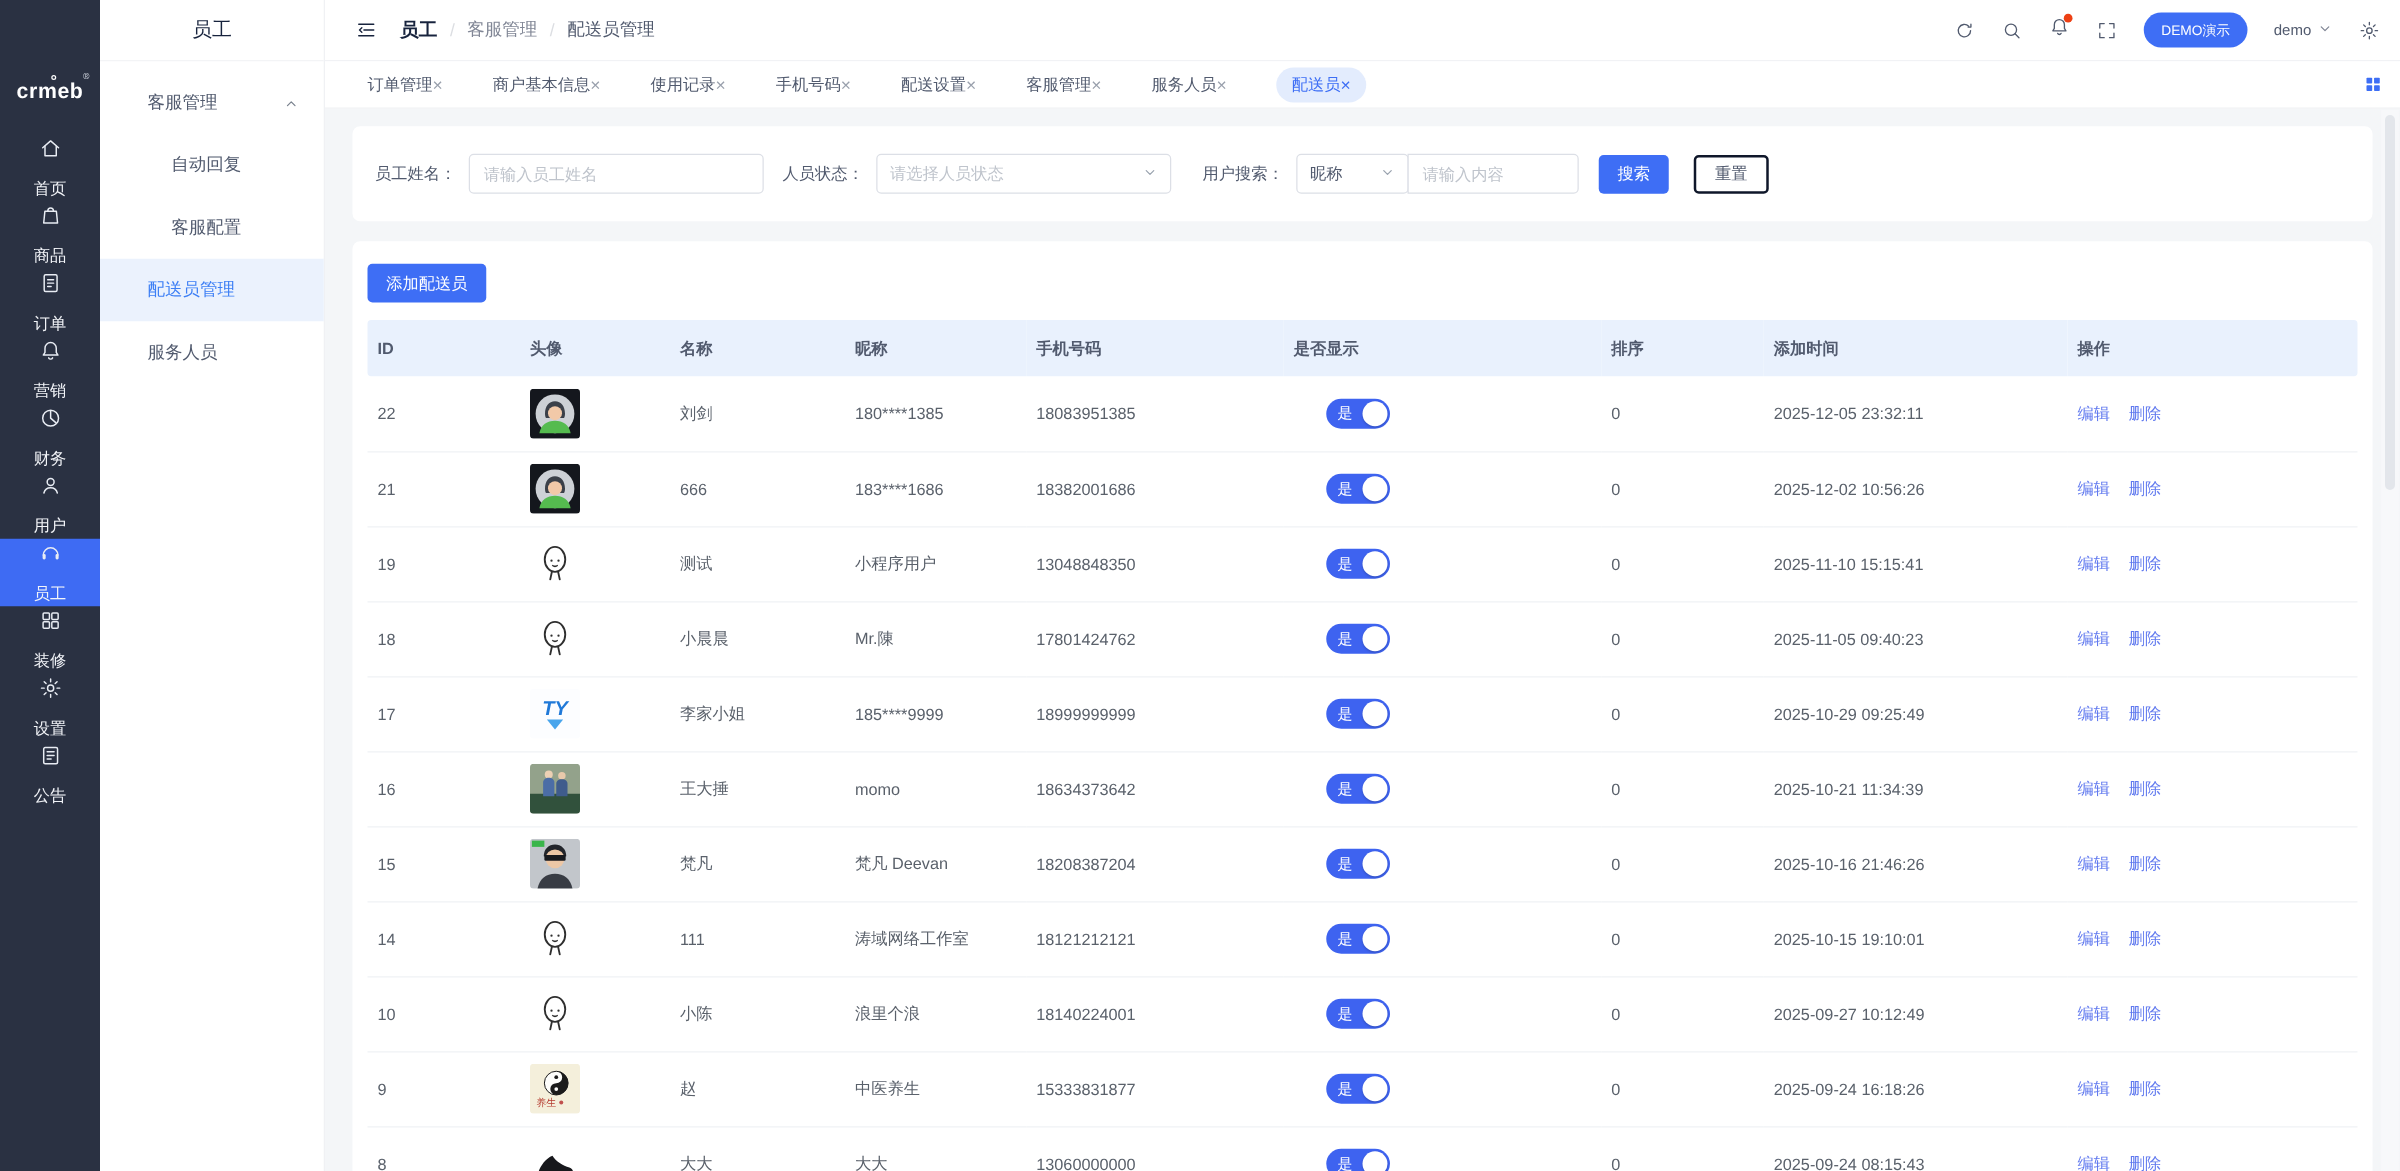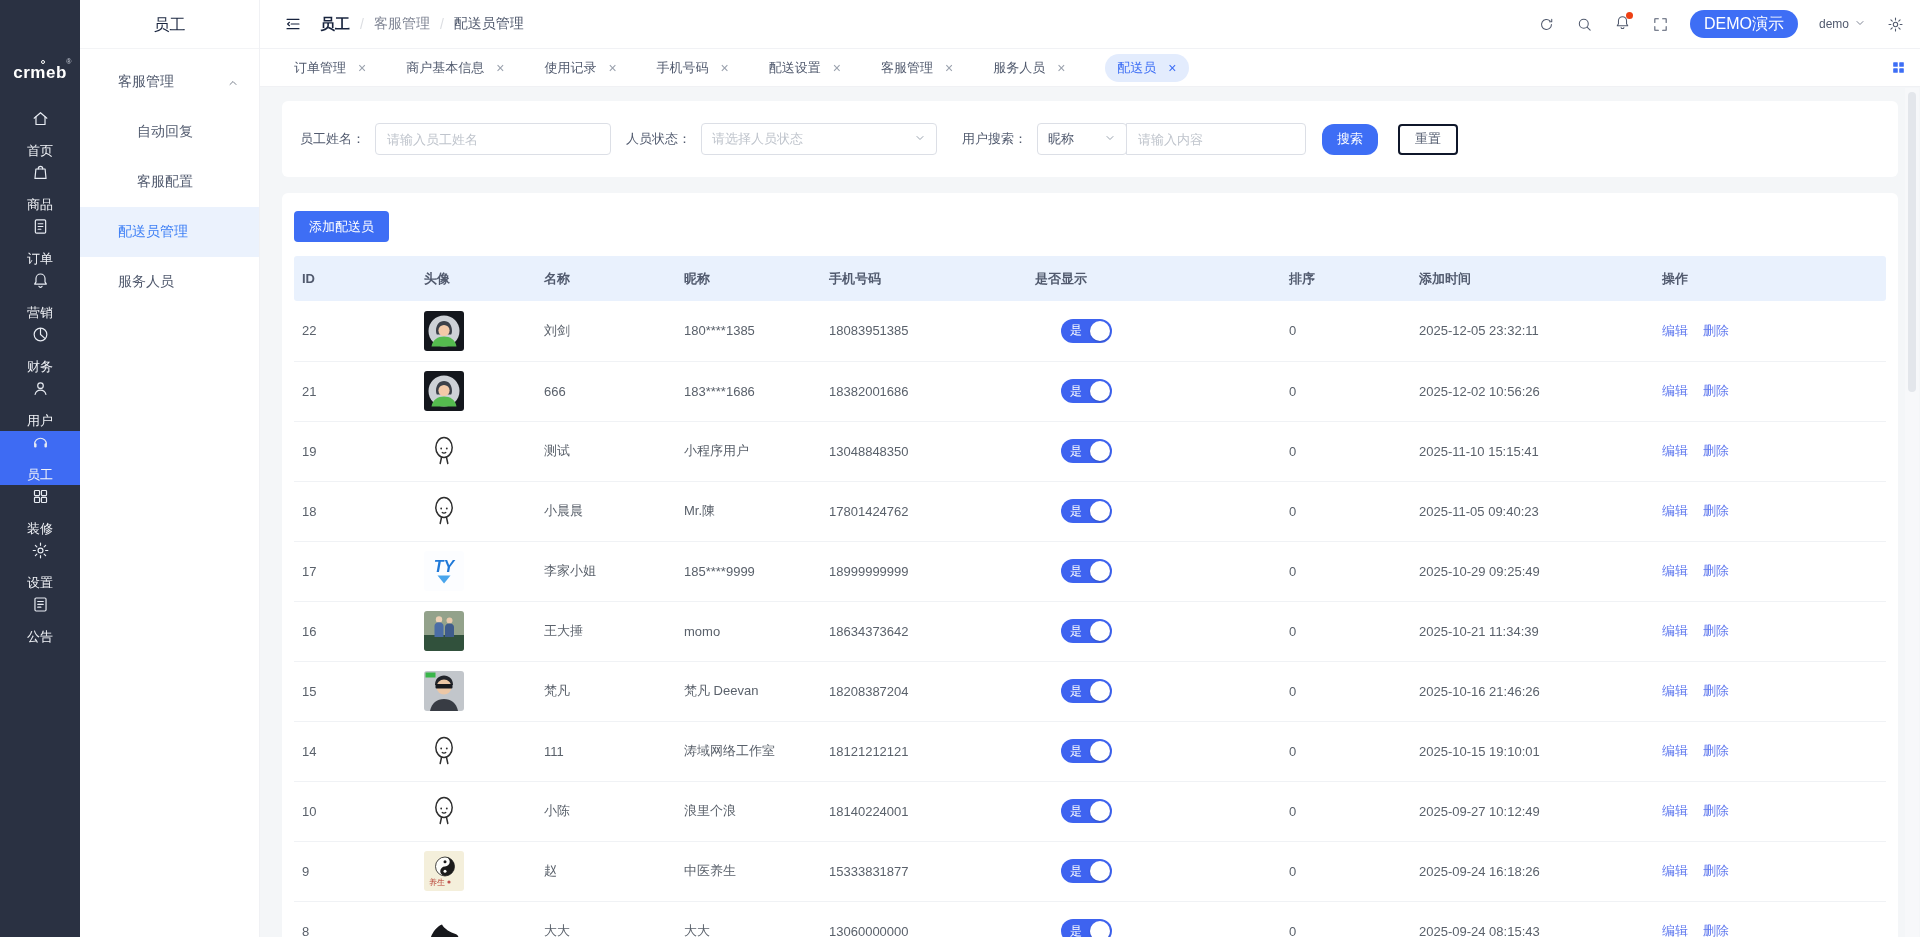--- a/index.html
+++ b/index.html
@@ -37,48 +37,48 @@
   .collapse-btn svg { width:18px; height:18px; color:#17233d; }
   .crumb { display:flex; align-items:center; gap:10px; font-size:14px; }
   .crumb-first { font-weight:bold; font-size:15px; color:#17233d; }
   .sep { color:#dcdee2; }
   .crumb-mid { color:#808695; }
   .crumb-last { color:#515a6e; }
   .topbar-right { margin-left:auto; display:flex; align-items:center; gap:21px; }
   .hicon { cursor:pointer; display:flex; position:relative; }
   .hicon svg { width:17px; height:17px; color:#515a6e; }
   .bell-dot { position:absolute; top:-2px; right:-2px; width:7px; height:7px; border-radius:50%; background:#ed4014; }
-  .demo-pill { background:#3e6ef5; color:#fff; height:28px; border-radius:15px; padding:0 14px; display:flex; align-items:center; font-size:16px; border:none; cursor:pointer; }
+  .demo-pill { background:#3e6ef5; color:#fff; height:28px; border-radius:15px; padding:0 14px; display:flex; align-items:center; font-size:11px; border:none; cursor:pointer; }
   .userbox { display:flex; align-items:center; gap:5px; font-size:12px; color:#515a6e; cursor:pointer; }
   .userbox svg { width:12px; height:12px; color:#808695; }
 
   
   .tabbar { height:38px; background:#fff; display:flex; align-items:center; padding-left:34px; gap:40px; position:relative; flex-shrink:0; border-bottom:1px solid #f0f1f4; }
-  .tab { display:flex; align-items:center; gap:12px; font-size:13px; color:#515a6e; cursor:pointer; white-space:nowrap; }
+  .tab { display:flex; align-items:center; gap:0; font-size:13px; color:#515a6e; cursor:pointer; white-space:nowrap; }
   .tab .x { color:#9aa1ad; font-size:14px; line-height:1; }
   .tab.active { background:#e3ecfd; color:#3d6ef5; padding:5px 12px; border-radius:14px; }
   .tab.active .x { color:#3d6ef5; }
   .grid-btn { position:absolute; right:14px; top:11px; cursor:pointer; }
   .grid-btn svg { width:15px; height:15px; }
 
   
   .content { flex:1; padding:14px 22px 0; overflow:hidden; }
   .filter-card { background:#fff; border-radius:6px; height:76px; display:flex; align-items:center; padding:0 18px; }
   .f-label { font-size:13px; color:#515a6e; margin-right:10px; white-space:nowrap; }
   .f-input { height:32px; border:1px solid #dcdfe6; border-radius:4px; padding:0 11px; font-size:13px; color:#515a6e; outline:none; background:#fff; }
   .f-input::placeholder { color:#bfc4cc; }
   .w280 { width:236px; }
   .f-select { height:32px; border:1px solid #dcdfe6; border-radius:4px; padding:0 10px; display:flex; align-items:center; justify-content:space-between; cursor:pointer; background:#fff; font-size:13px; }
   .f-select .ph { color:#bfc4cc; }
   .f-select .val { color:#515a6e; }
   .f-select svg { width:12px; height:12px; color:#9aa3af; }
   .gap15 { margin-left:15px; } .gap25 { margin-left:25px; }
   .btn-primary { background:#3e6ef5; color:#fff; border:none; border-radius:4px; height:31px; padding:0 15px; font-size:13px; cursor:pointer; }
   .btn-plain { background:#fff; color:#515a6e; border:2px solid #0f172a; border-radius:4px; height:31px; padding:0 15px; font-size:13px; cursor:pointer; }
-  .search-btn { margin-left:16px;border-radius:12px; }
+  .search-btn { margin-left:16px; }
   .reset-btn { margin-left:20px; }
 
   .table-card { background:#fff; border-radius:6px; margin-top:16px; padding:18px 12px 0; min-height:780px; }
   .add-btn { margin-bottom:14px; }
   table { width:100%; border-collapse:collapse; table-layout:fixed; }
   thead th { background:#e9f1fd; height:45px; text-align:left; font-size:13px; color:#515a6e; font-weight:bold; padding:0 0 0 8px; }
   thead th:first-child { border-radius:3px 0 0 3px; }
   thead th:last-child { border-radius:0 3px 3px 0; }
   tbody td { border-bottom:1px solid #f0f2f5; font-size:13px; color:#5a616b; padding:0 0 0 8px; height:60px; }
   .avatar { width:40px; height:40px; border-radius:3px; overflow:hidden; }
@@ -335,21 +335,21 @@
                 <path d="M6 9l6 6 6-6"></path>
               </svg></span>
         </div>
         <span class="f-label gap25">用户搜索：</span>
         <div class="f-select" style="width:90px;">
           <span class="val">昵称</span>
           <span><svg viewBox="0 0 24 24" fill="none" stroke="currentColor" stroke-width="2" stroke-linecap="round" stroke-linejoin="round">
                 <path d="M6 9l6 6 6-6"></path>
               </svg></span>
         </div>
-        <input class="f-input" style="width: 180px; border-top-left-radius: 0px; border-bottom-left-radius: 0px; margin-left: -1px;" placeholder="请输入内容">
+        <input class="f-input" style="width: 137px; border-top-left-radius: 0px; border-bottom-left-radius: 0px; margin-left: -1px;" placeholder="请输入内容">
         <button class="btn-primary search-btn">搜索</button>
         <button class="btn-plain reset-btn">重置</button>
       </div>
 
       <div class="table-card">
         <button class="btn-primary add-btn">添加配送员</button>
         <table>
           <colgroup>
             <col style="width:122px">
               <col style="width:120px">

